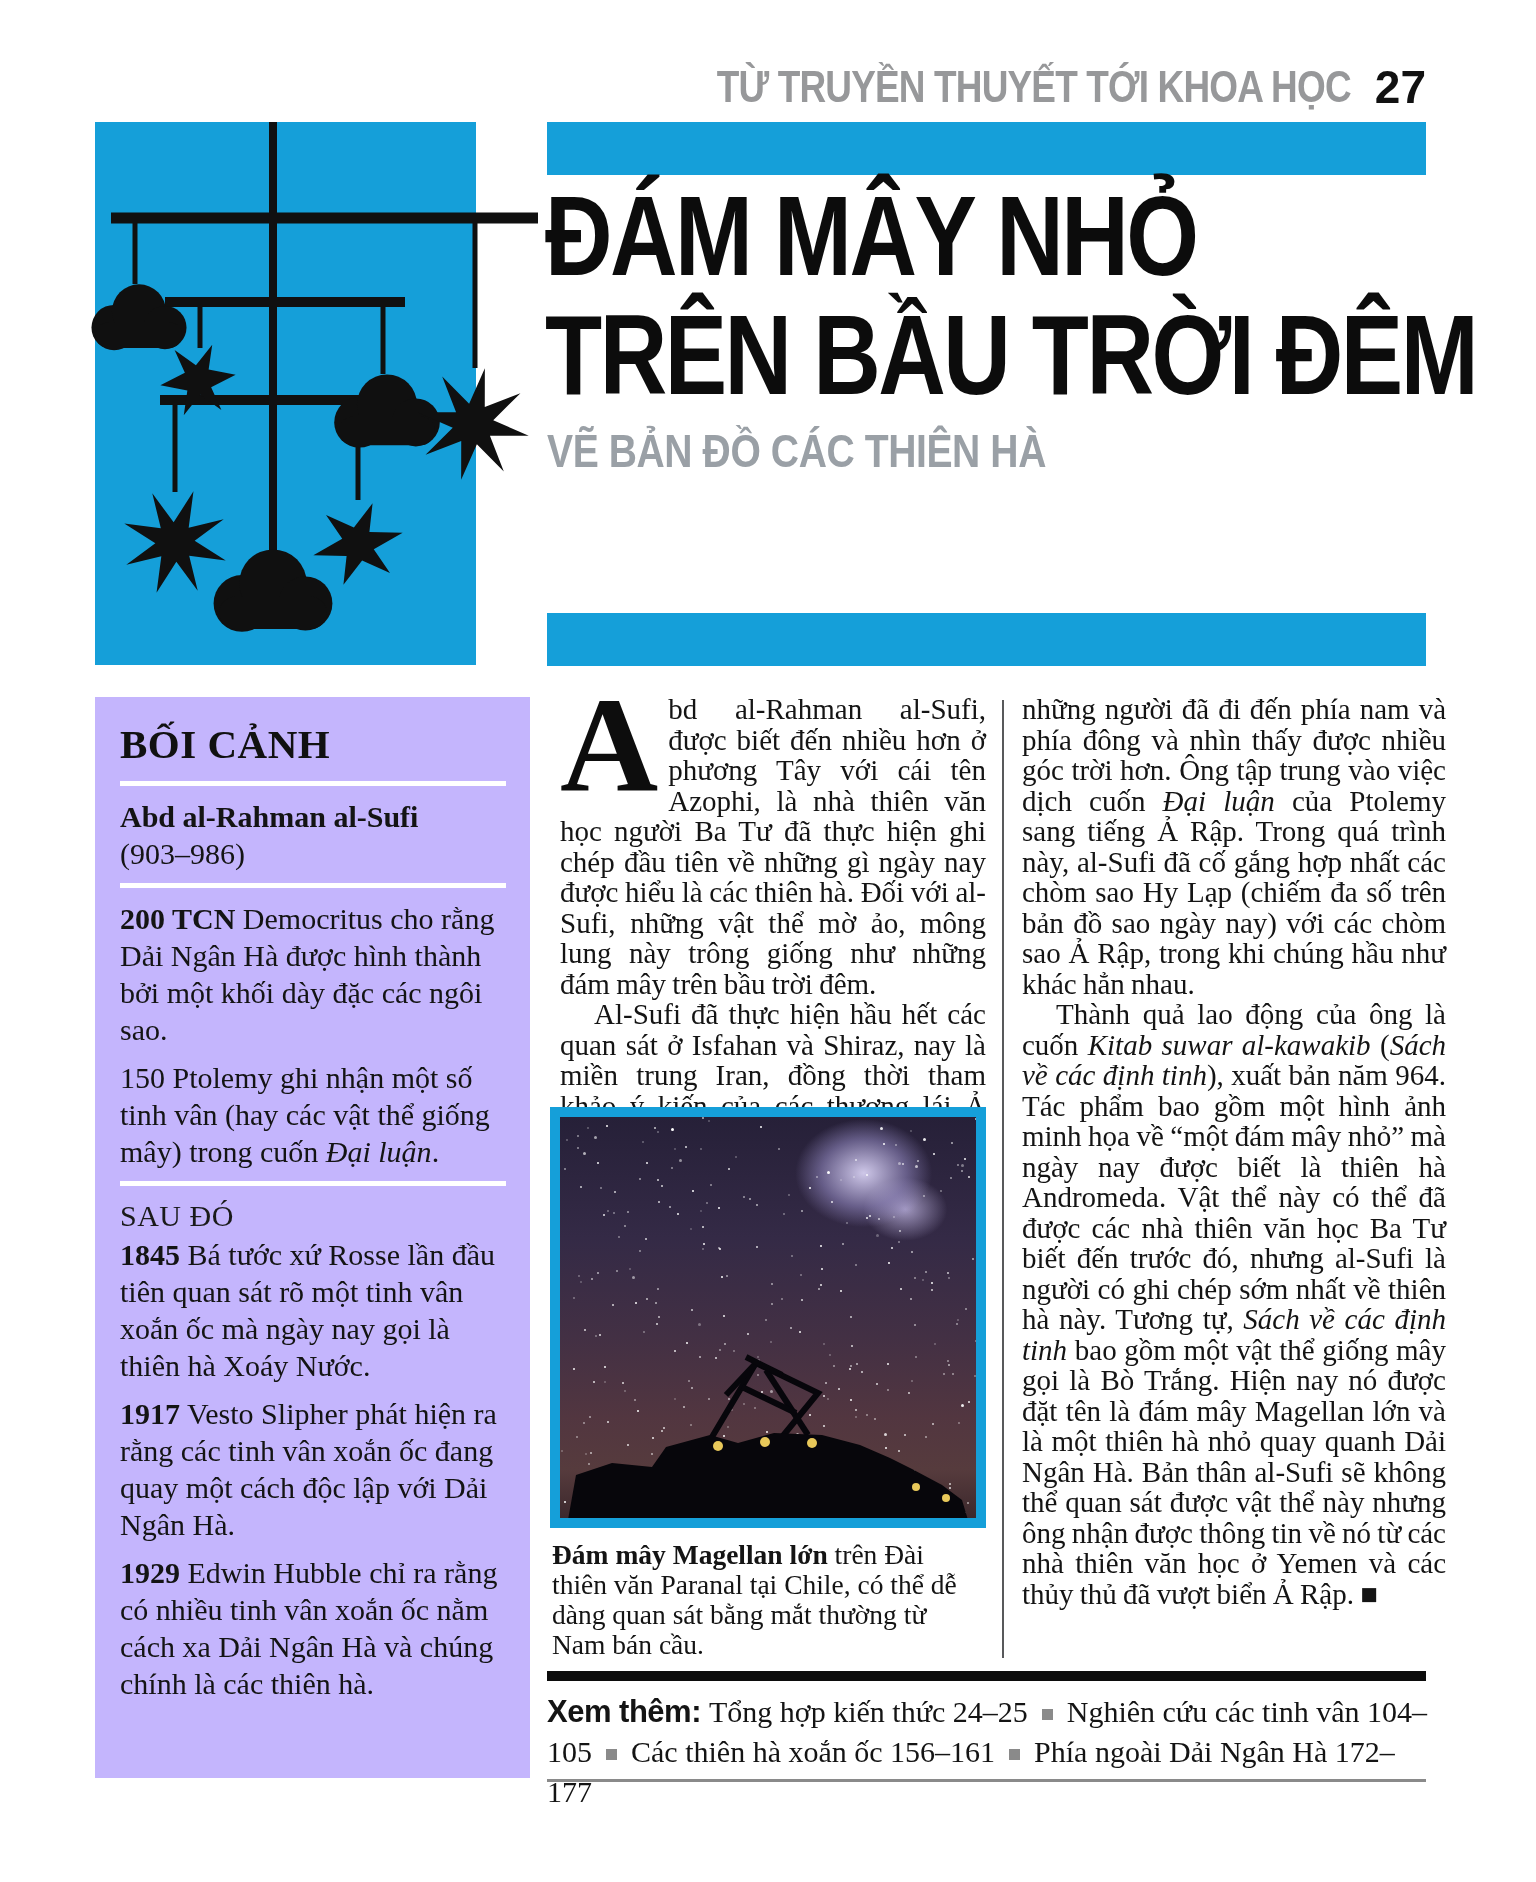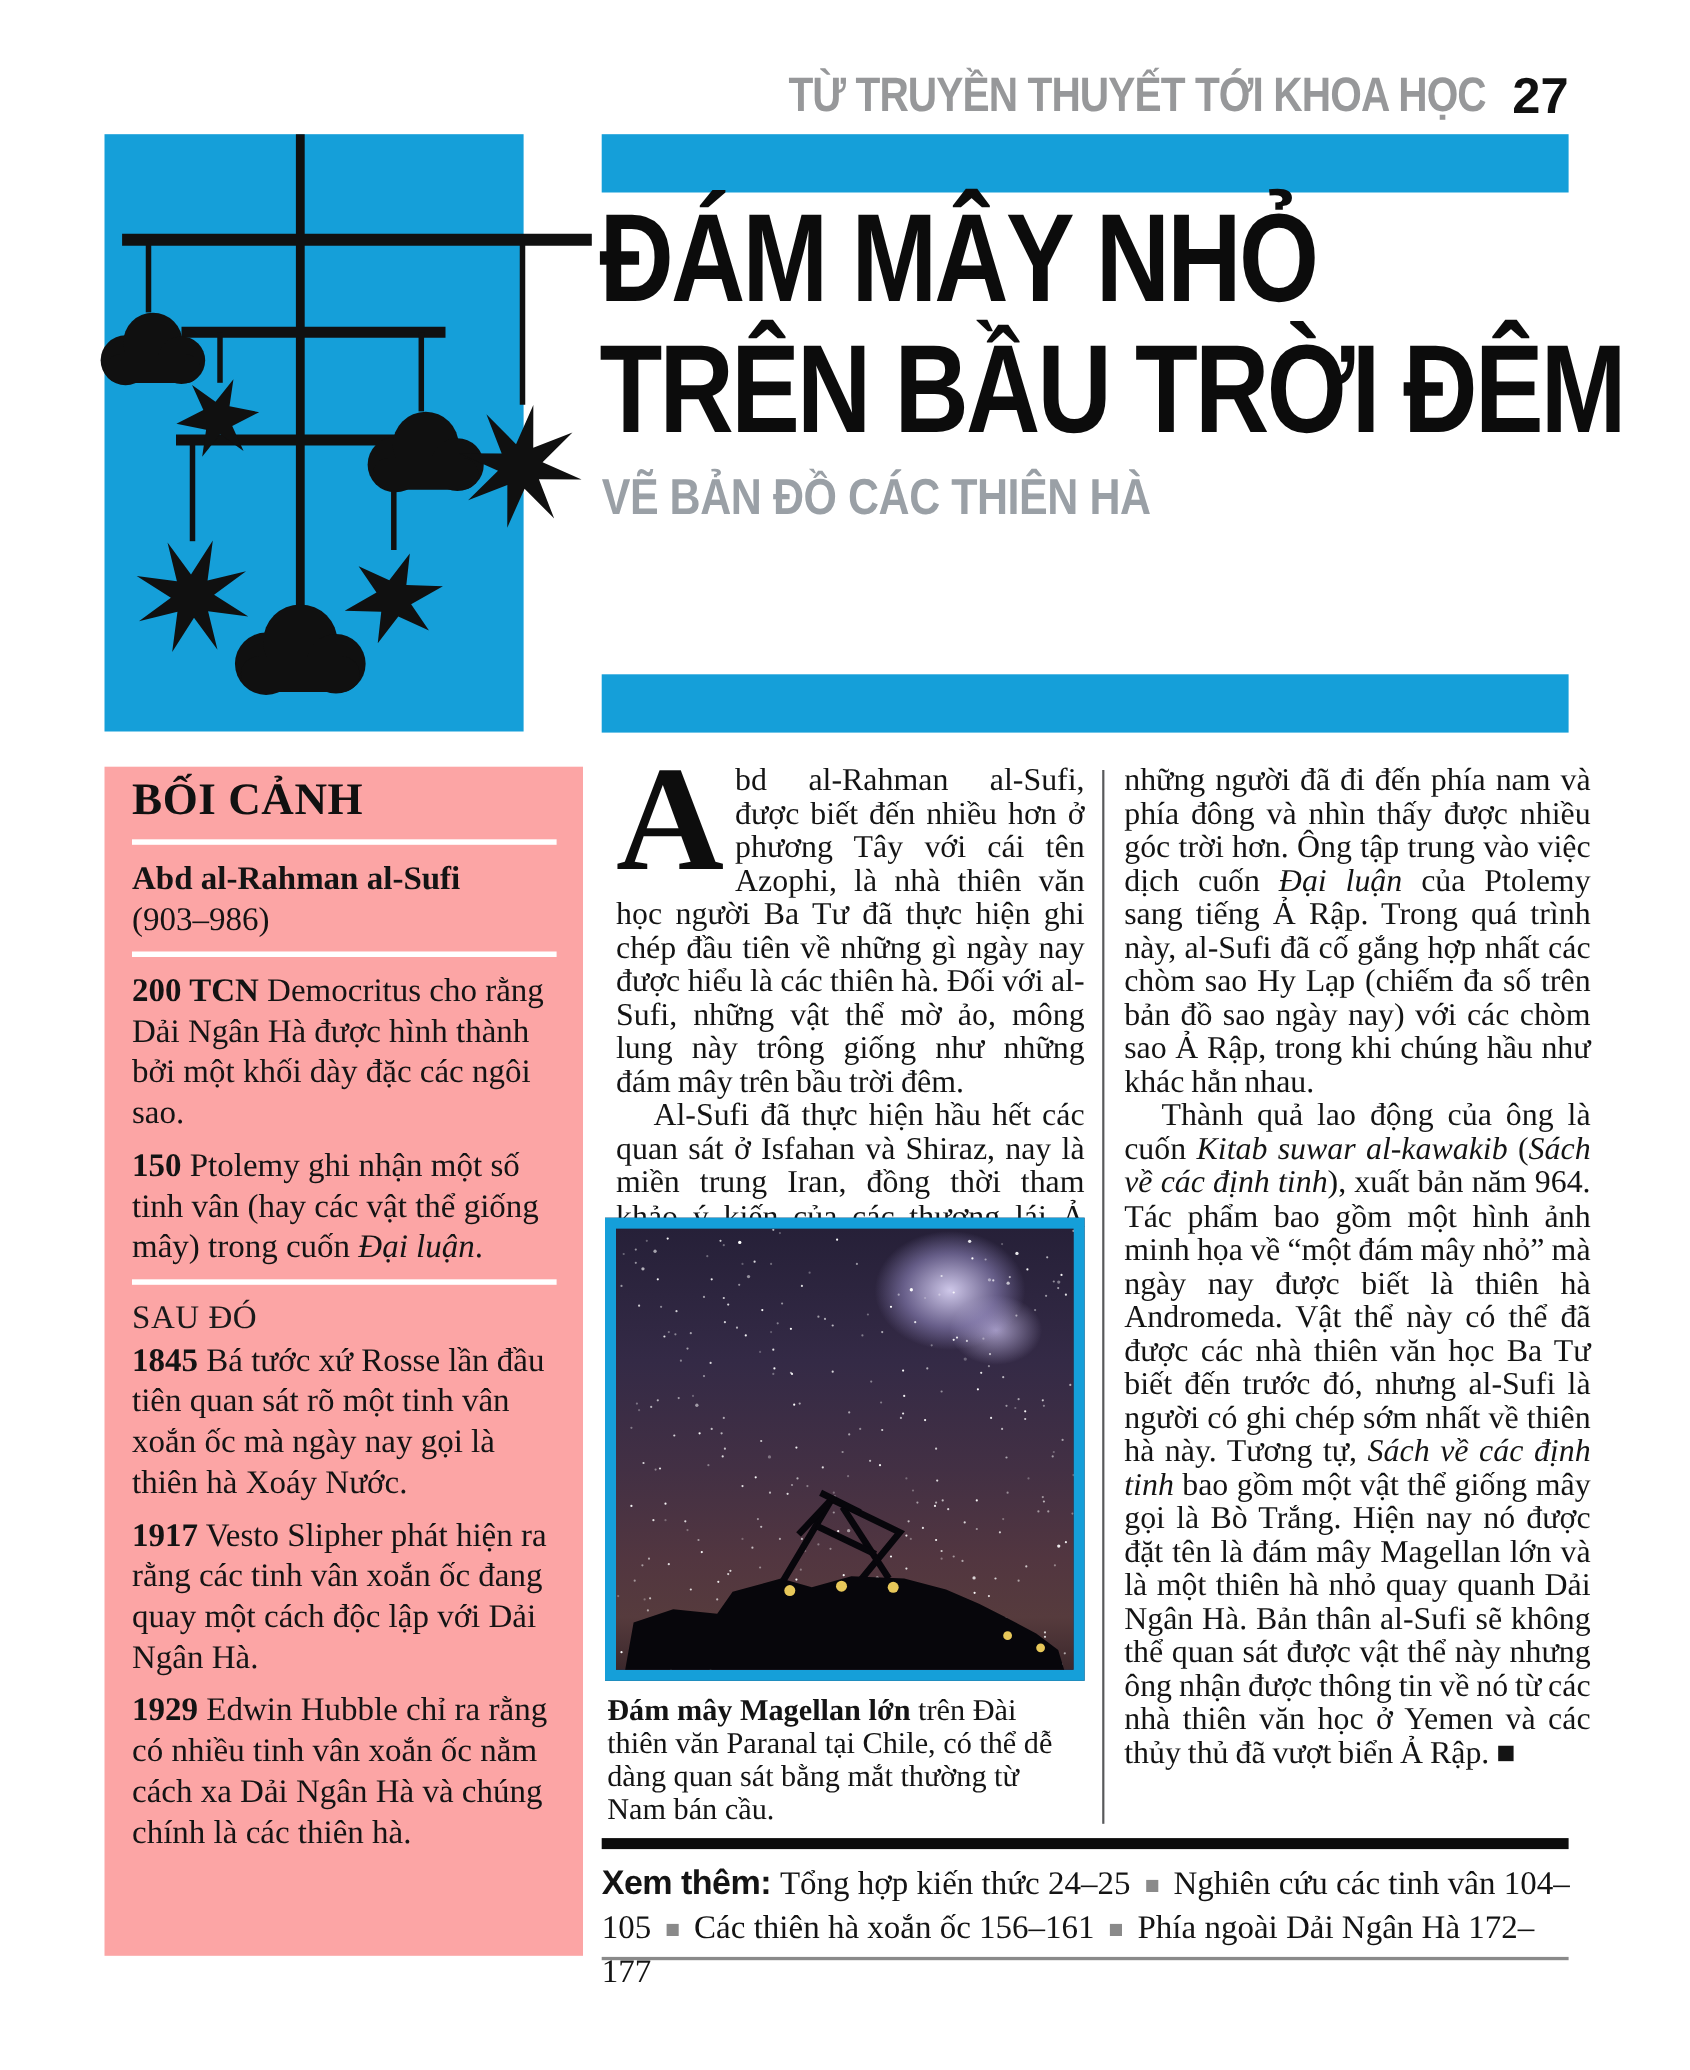--- a/index.html
+++ b/index.html
@@ -35,21 +35,21 @@
   .subtitle {
     left:547px; top:424px;
     font-family:"Liberation Sans", sans-serif; font-weight:bold; font-size:46px;
     color:#9aa0a6; letter-spacing:-0.5px; white-space:nowrap;
     transform:scaleX(.85); transform-origin:0 50%;
   }
 
   
   .sidebar {
     left:95px; top:697px; width:435px; height:1081px;
-    background:#fca5a5; padding:3px 24px 0 25px;
+    background:#c4b5fd; padding:21px 24px 0 25px;
   }
   .sidebar h2 {
     font-size:41px; font-weight:bold; letter-spacing:0.5px; color:#111;
     margin:2px 0 13px 0;
   }
   .wrule { height:5px; background:#ffffff; margin:0 0 12px 0; }
   .sb-label { font-size:30px; line-height:36px; color:#1a1a1a; letter-spacing:0.5px; }
   .sb-name  { font-size:30px; line-height:37px; font-weight:bold; }
   .sb-dates { font-size:30px; line-height:37px; margin-bottom:11px; }
   .sb-entry { font-size:30px; line-height:37px; margin:2px 0 11px 0; }
@@ -168,21 +168,21 @@
 
 <div class="abs sidebar">
   <h2>BỐI CẢNH</h2>
   <div class="wrule"></div>
 
   <div class="sb-name">Abd al-Rahman al-Sufi</div>
   <div class="sb-dates">(903–986)</div>
   <div class="wrule"></div>
 
   <p class="sb-entry"><span style="font-weight: bold;">200 TCN</span><span> Democritus cho rằng Dải Ngân Hà được hình thành bởi một khối dày đặc các ngôi sao.</span></p>
-  <p class="sb-entry"><span style="font-weight: bold;">150</span><span> Ptolemy ghi nhận một số tinh vân (hay các vật thể giống mây) trong cuốn </span><span style="font-style: italic;">Đại luận</span><span>.</span></p>
+  <p class="sb-entry"><span style="font-weight: normal;">150</span><span> Ptolemy ghi nhận một số tinh vân (hay các vật thể giống mây) trong cuốn </span><span style="font-style: italic;">Đại luận</span><span>.</span></p>
   <div class="wrule"></div>
 
   <div class="sb-label">SAU ĐÓ</div>
   <p class="sb-entry"><span style="font-weight: bold;">1845</span><span> Bá tước xứ Rosse lần đầu tiên quan sát rõ một tinh vân xoắn ốc mà ngày nay gọi là thiên hà Xoáy Nước.</span></p>
   <p class="sb-entry"><span style="font-weight: bold;">1917</span><span> Vesto Slipher phát hiện ra rằng các tinh vân xoắn ốc đang quay một cách độc lập với Dải Ngân Hà.</span></p>
   <p class="sb-entry"><span style="font-weight: bold;">1929</span><span> Edwin Hubble chỉ ra rằng có nhiều tinh vân xoắn ốc nằm cách xa Dải Ngân Hà và chúng chính là các thiên hà.</span></p>
 </div>
 
 <div class="abs col col1">
   <p><span class="dropcap">A</span><span><span>bd al-Rahman al-Sufi, được biết đến nhiều hơn ở phương Tây với cái tên Azophi, là nhà thiên văn học người Ba Tư đã thực hiện ghi chép đầu tiên về những gì ngày nay được hiểu là các thiên hà. Đối với al-Sufi, những vật thể mờ ảo, mông lung này trông giống như những đám mây trên bầu trời đêm.</span></span></p>

